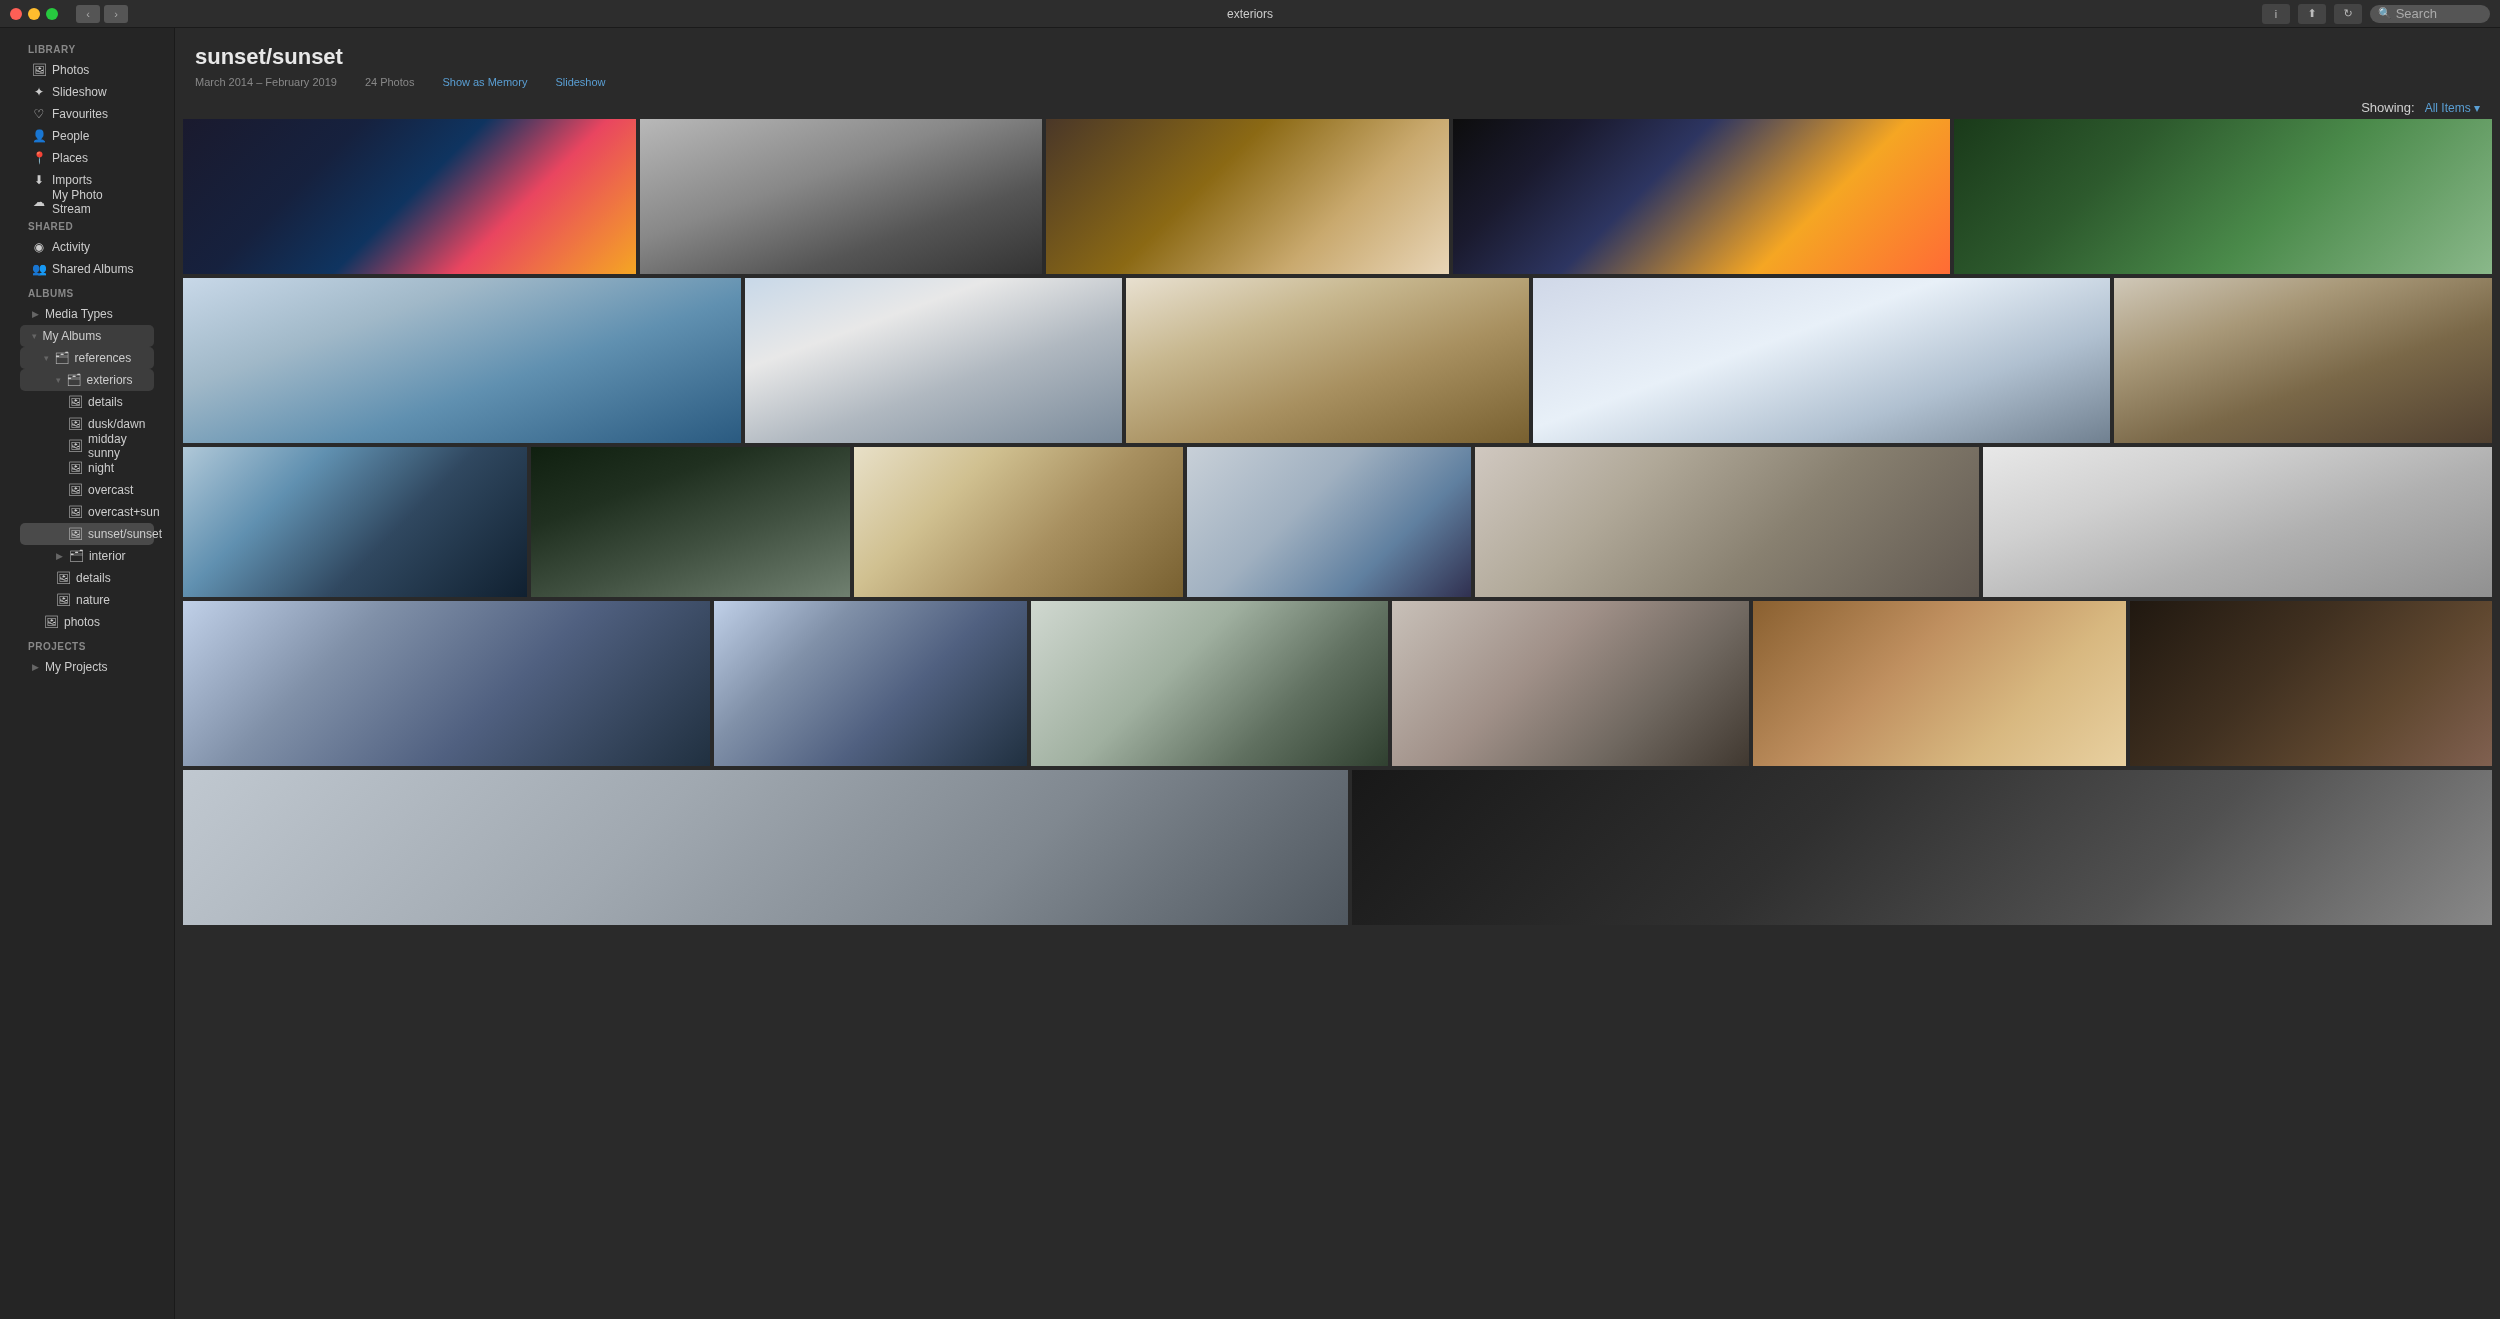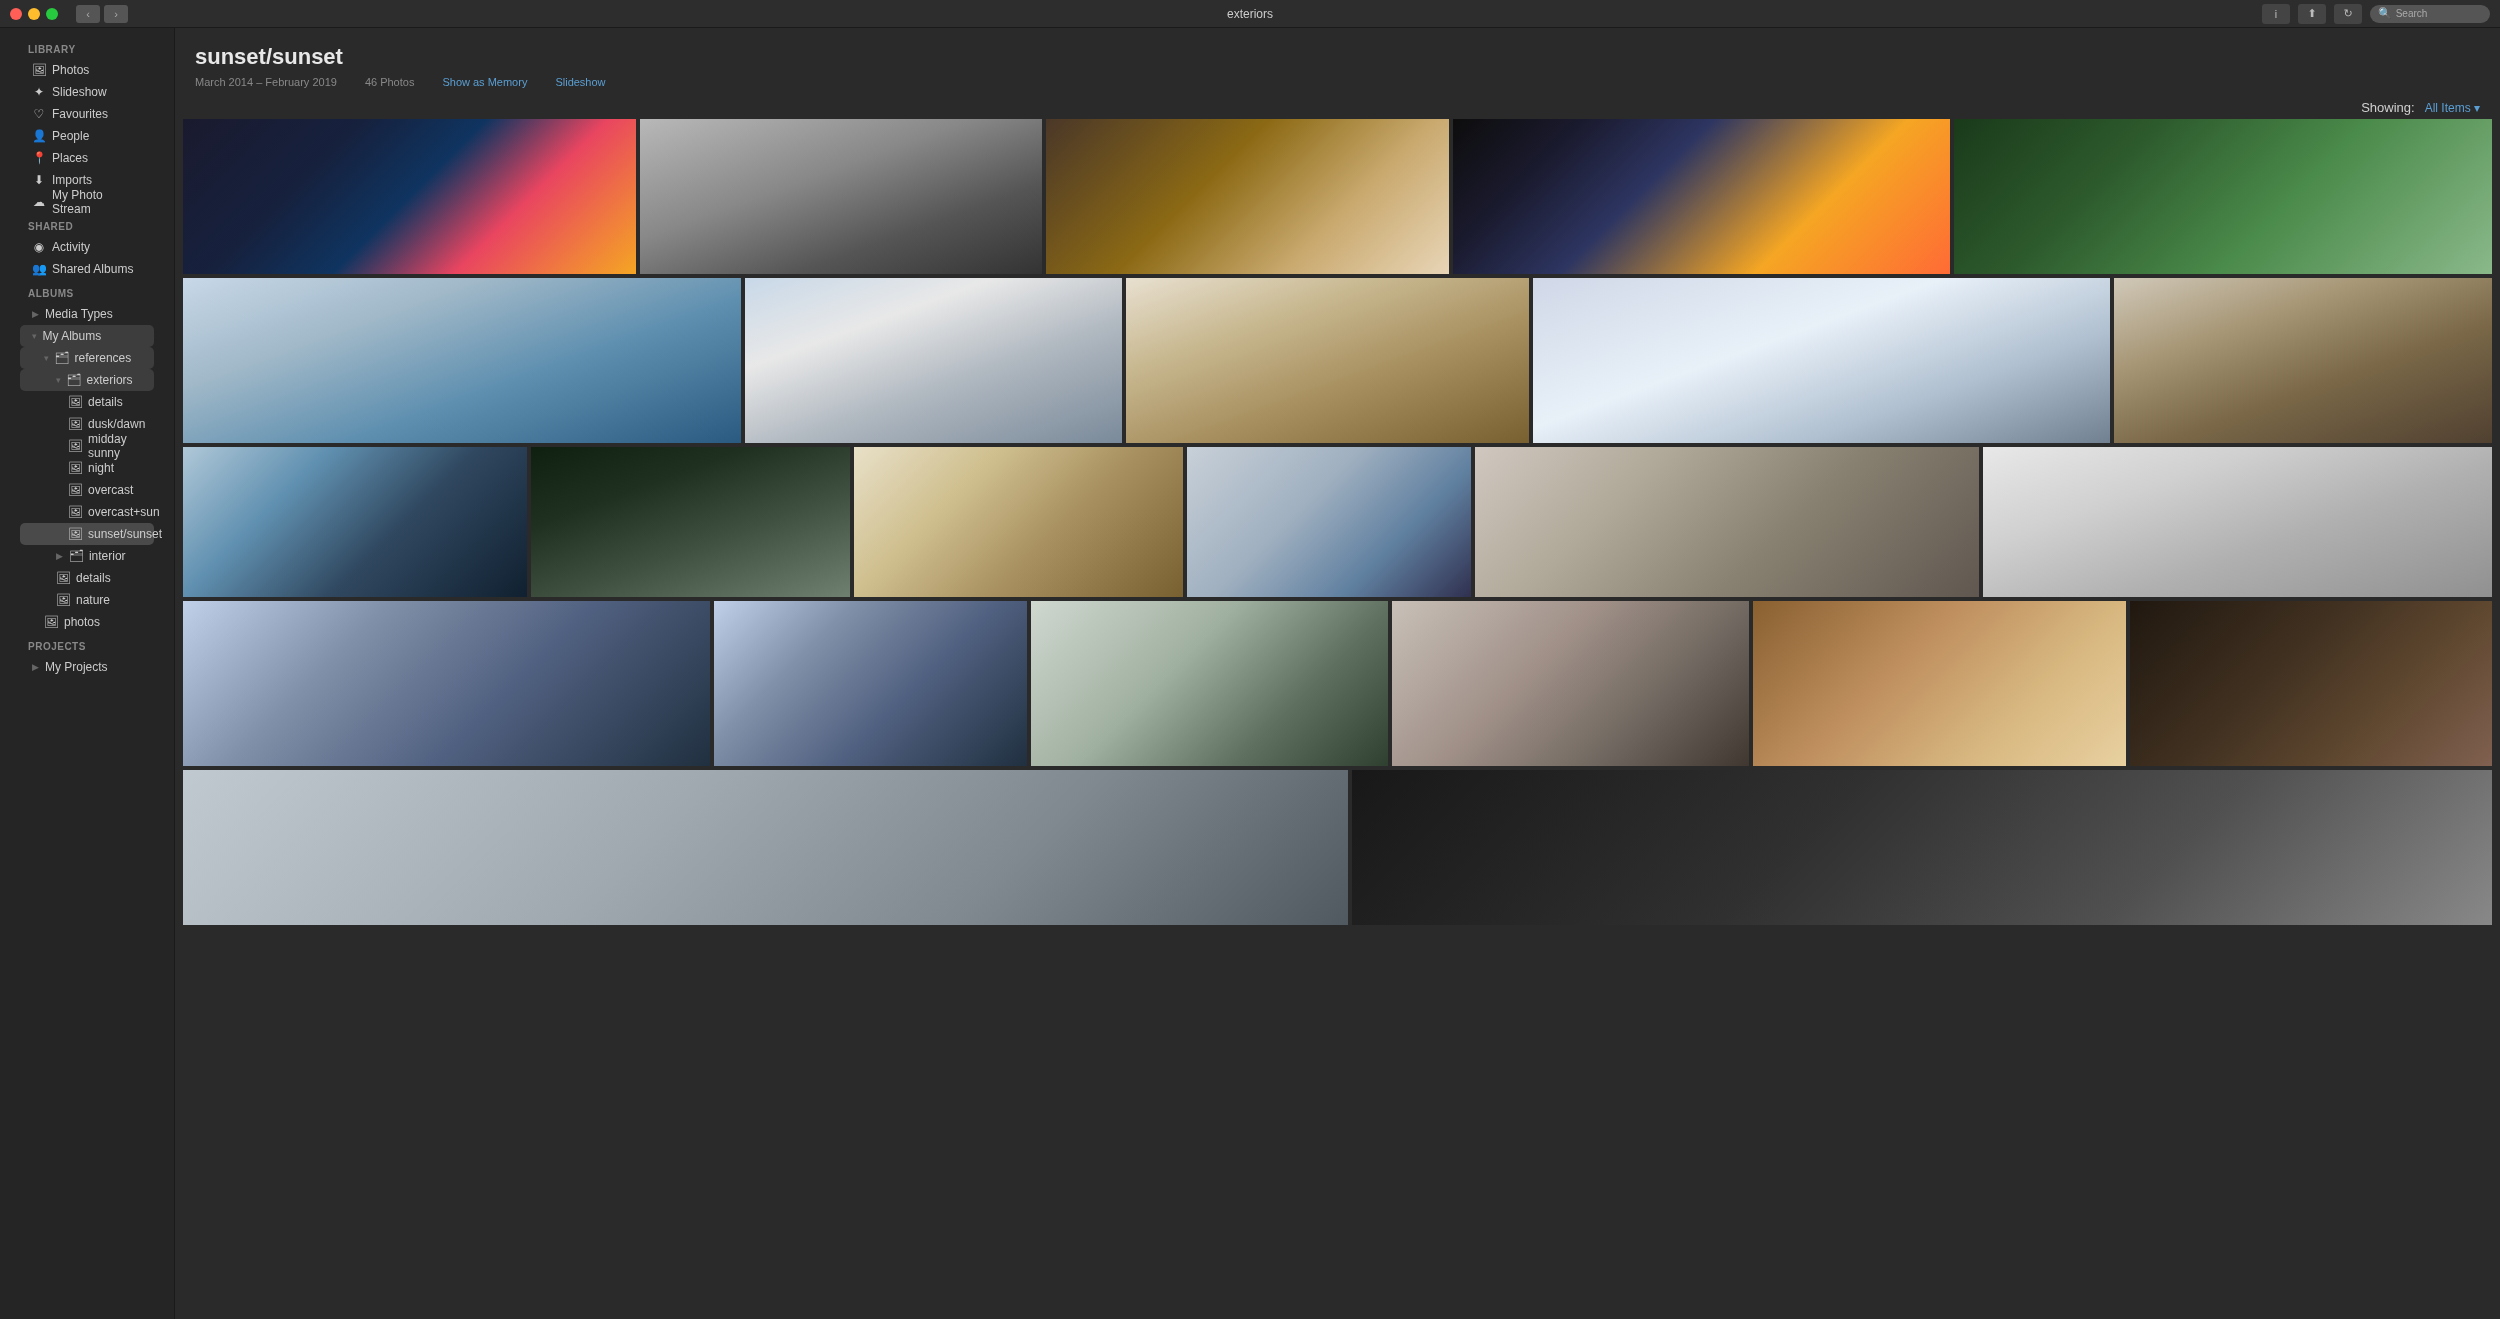--- a/index.html
+++ b/index.html
@@ -301,21 +301,21 @@
       <div class="titlebar-nav-btn">›</div>
     </div>
   </div>
   <div class="titlebar-title">exteriors</div>
   <div class="titlebar-right">
     <div class="titlebar-icon-btn">ℹ</div>
     <div class="titlebar-icon-btn">⬆</div>
     <div class="titlebar-icon-btn">↻</div>
     <div class="search-bar">
       <span>🔍</span>
-      <span style="font-size:10px;color:#aaa;">Search</span>
+      <span style="font-size:13px;color:#aaa;">Search</span>
     </div>
   </div>
 </div>
 
 <div class="main-layout">
 
   <div class="sidebar">
 
     <div class="sidebar-section-title">Library</div>
 
@@ -443,21 +443,21 @@
     </div>
 
   </div>
 
   <div class="content">
 
     <div class="content-header">
       <div class="content-title">sunset/sunset</div>
       <div class="content-meta">
         <span>March 2014 – February 2019</span>
-        <span>46 Photos</span>
+        <span>24 Photos</span>
         <a>Show as Memory</a>
         <a>Slideshow</a>
       </div>
     </div>
 
     <div class="showing-bar">
       <span style="margin-right:10px;">Showing:</span>
       <span class="showing-value">All Items ▾</span>
     </div>
 

